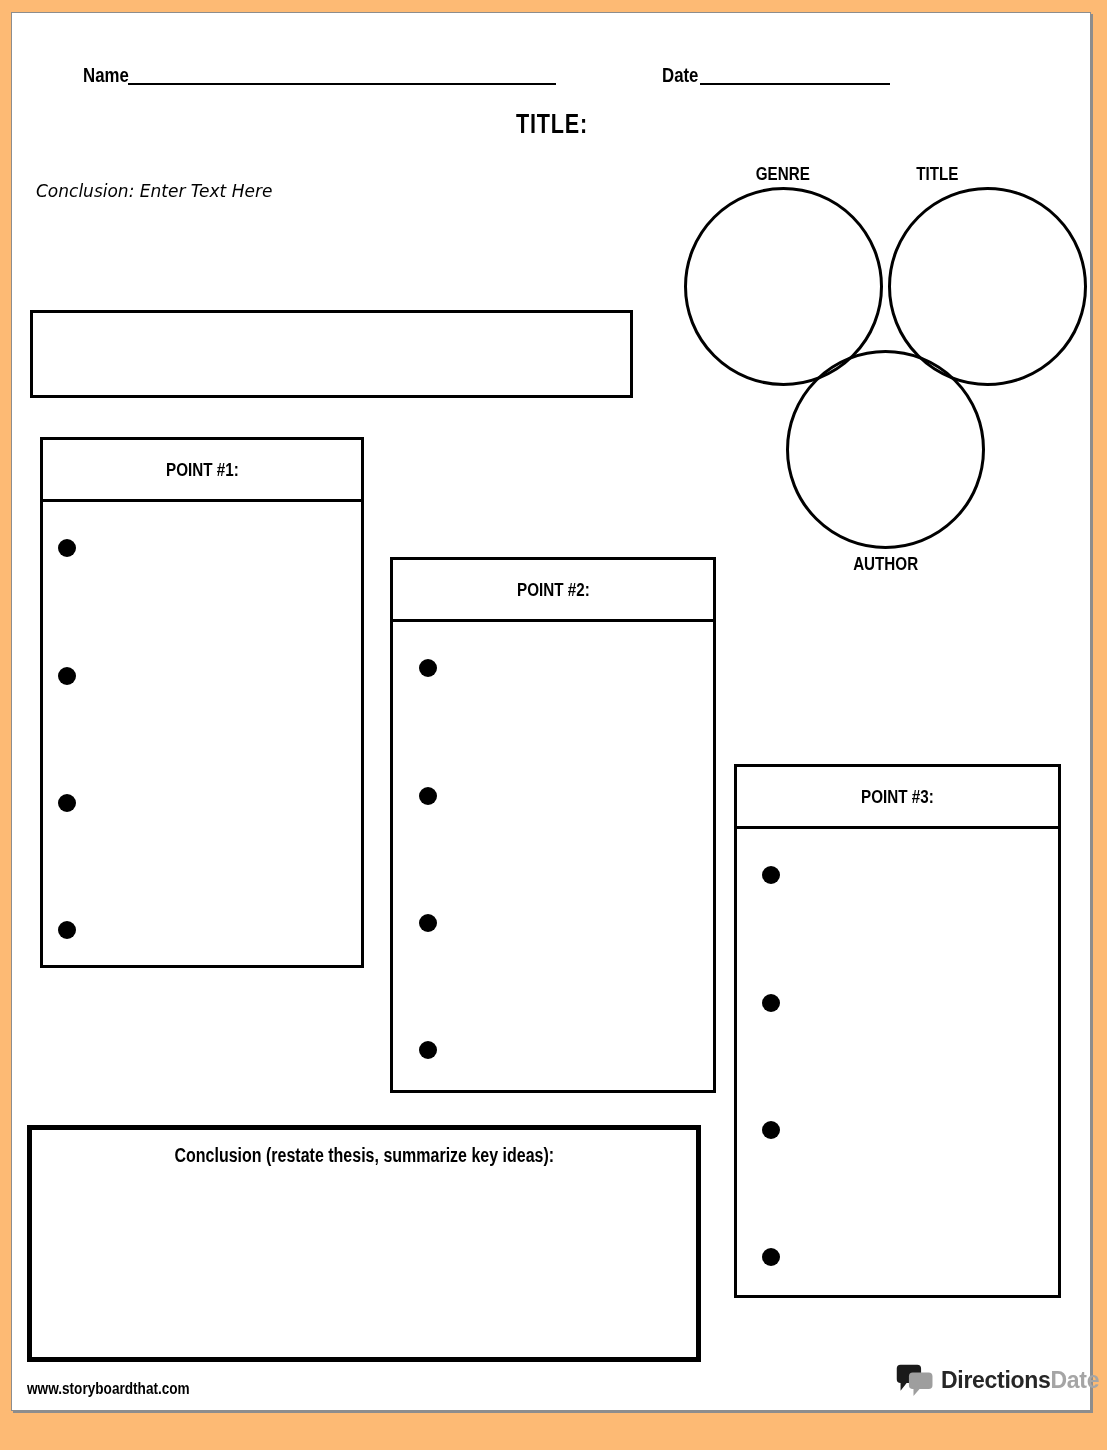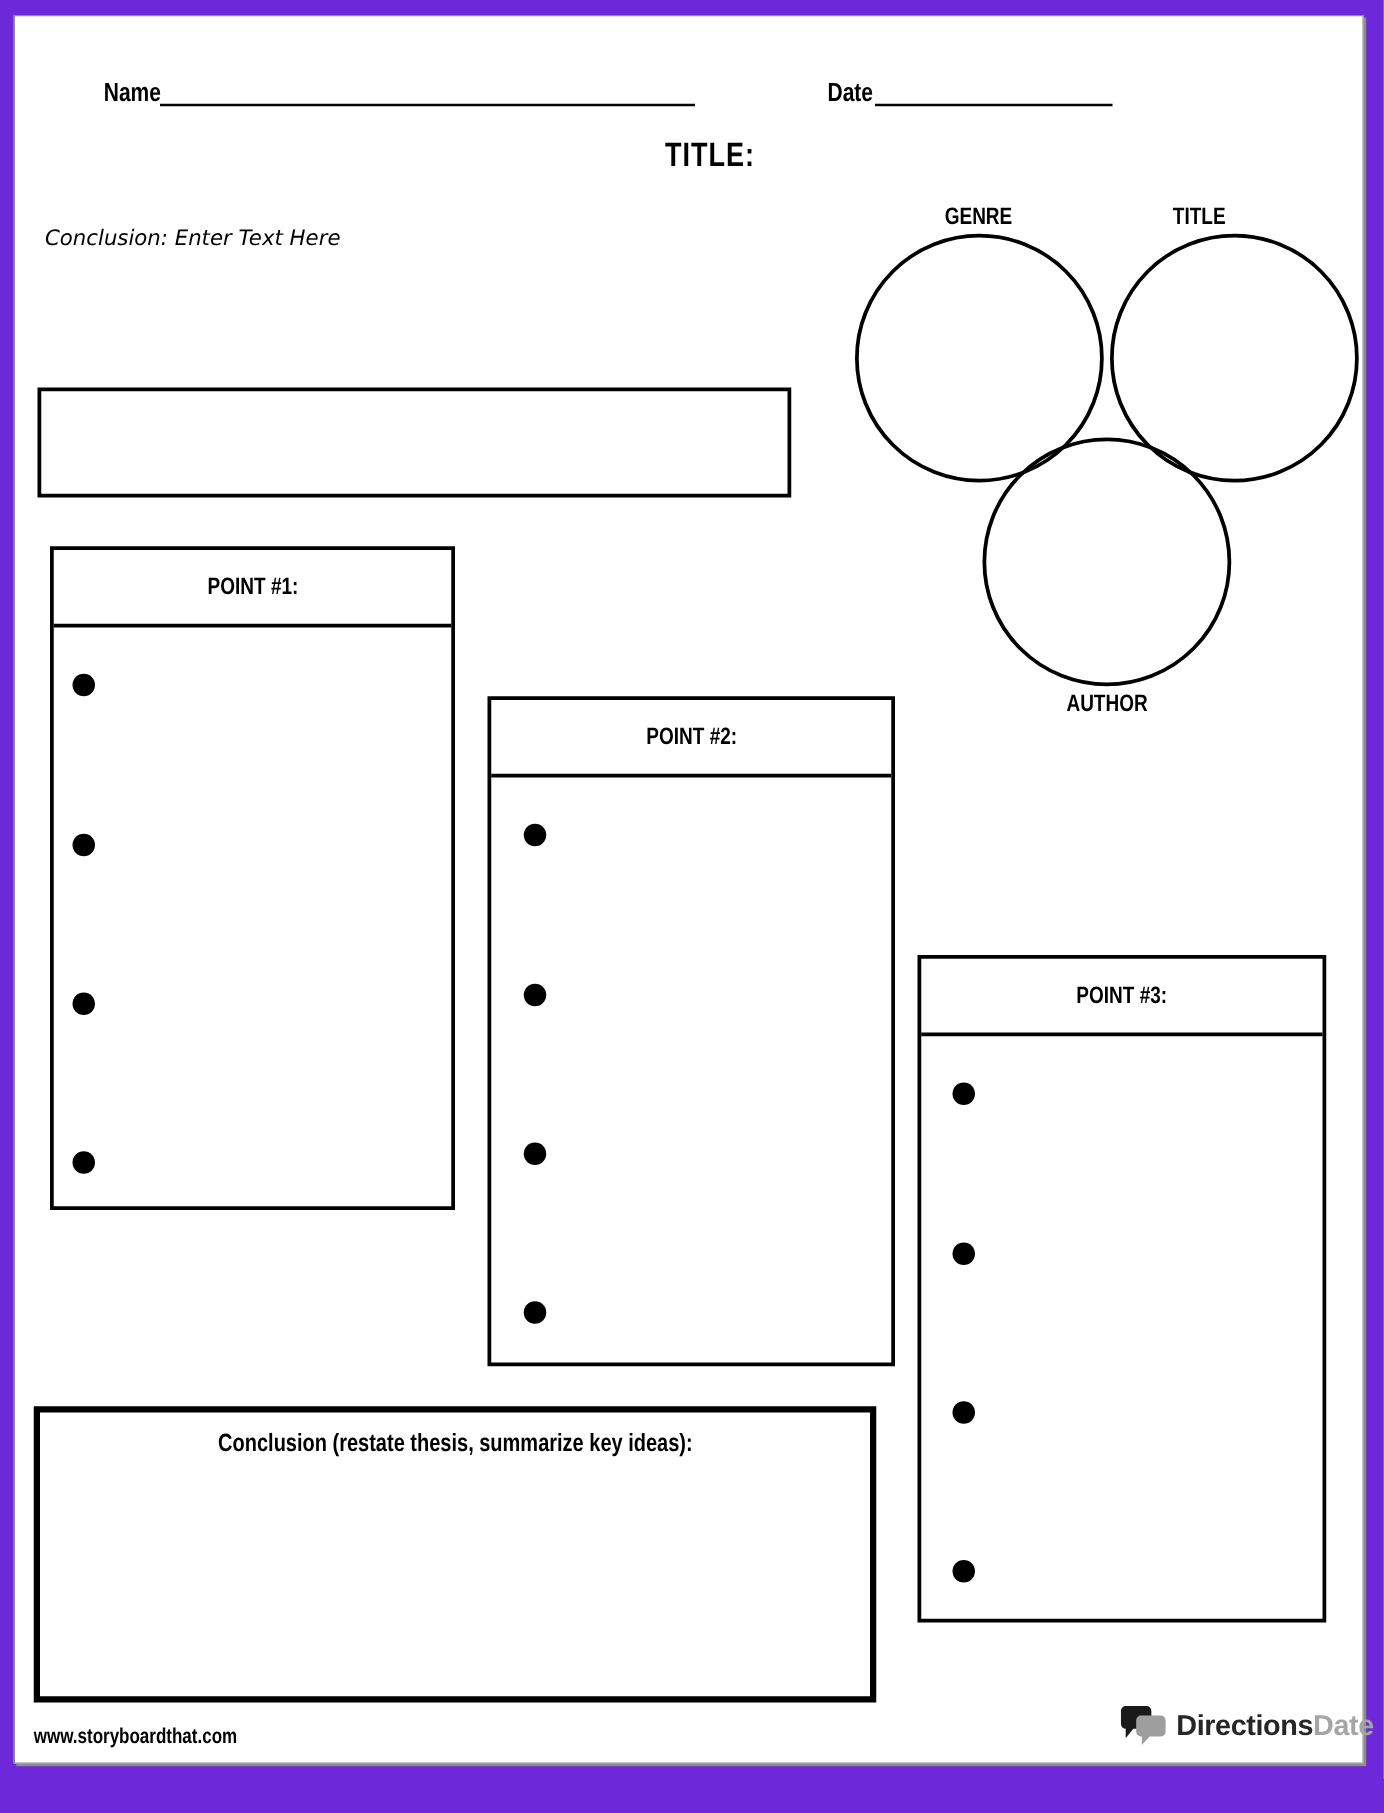--- a/index.html
+++ b/index.html
@@ -1,33 +1,33 @@
 <!DOCTYPE html>
 <html><head>
 <meta charset="utf-8">
 <style>
   html,body { margin:0; padding:0; }
   .frame {
     position:relative; width:1107px; height:1450px;
-    background:#6d28d9; overflow:hidden;
+    background:#fdba74; overflow:hidden;
     font-family:"Liberation Sans", sans-serif;
     color:#000;
   }
   .page {
     position:absolute; left:11px; top:12px; width:1080px; height:1399px;
     background:#fff; border:1px solid #8d8d8d;
     box-shadow:2px 2px 0 #8d8d8d;
     box-sizing:border-box;
   }
   .abs { position:absolute; }
   
   .cond { display:inline-block; font-weight:bold; transform:scaleX(0.8); white-space:nowrap; }
   .cond.left { transform-origin:0 50%; }
   .cond.center { transform-origin:50% 50%; }
-  .ctr { text-align:center;padding-left:16px; }
+  .ctr { text-align:center; }
 
   .hline { background:#000; height:2px; }
 
   .label-nd { font-size:21px; }
   .page-title { left:0; top:96px; width:1080px; font-size:27px; letter-spacing:1px; }
   .directions { left:24px; top:168px; font-size:17px; font-style:italic; font-family:"DejaVu Sans",sans-serif; }
 
   .circle {
     position:absolute; width:193px; height:193px;
     border:3px solid #000; border-radius:50%; background:transparent;
@@ -85,21 +85,21 @@
 
     <div class="abs ctr page-title">
       <span class="cond center">TITLE:</span>
     </div>
 
     <div class="abs directions">Conclusion: Enter Text Here</div>
 
     <div class="venn-label" style="left:691px; top:150px;">
       <span class="cond center">GENRE</span>
     </div>
-    <div class="venn-label" style="left:867px; top:150px;">
+    <div class="venn-label" style="left:845px; top:150px;">
       <span class="cond center">TITLE</span>
     </div>
     <div class="venn-label" style="left:794px; top:540px;">
       <span class="cond center">AUTHOR</span>
     </div>
 
     <div class="circle" style="left:672px; top:174px;"></div>
     <div class="circle" style="left:876px; top:174px;"></div>
     <div class="circle" style="left:774px; top:337px;"></div>
 

